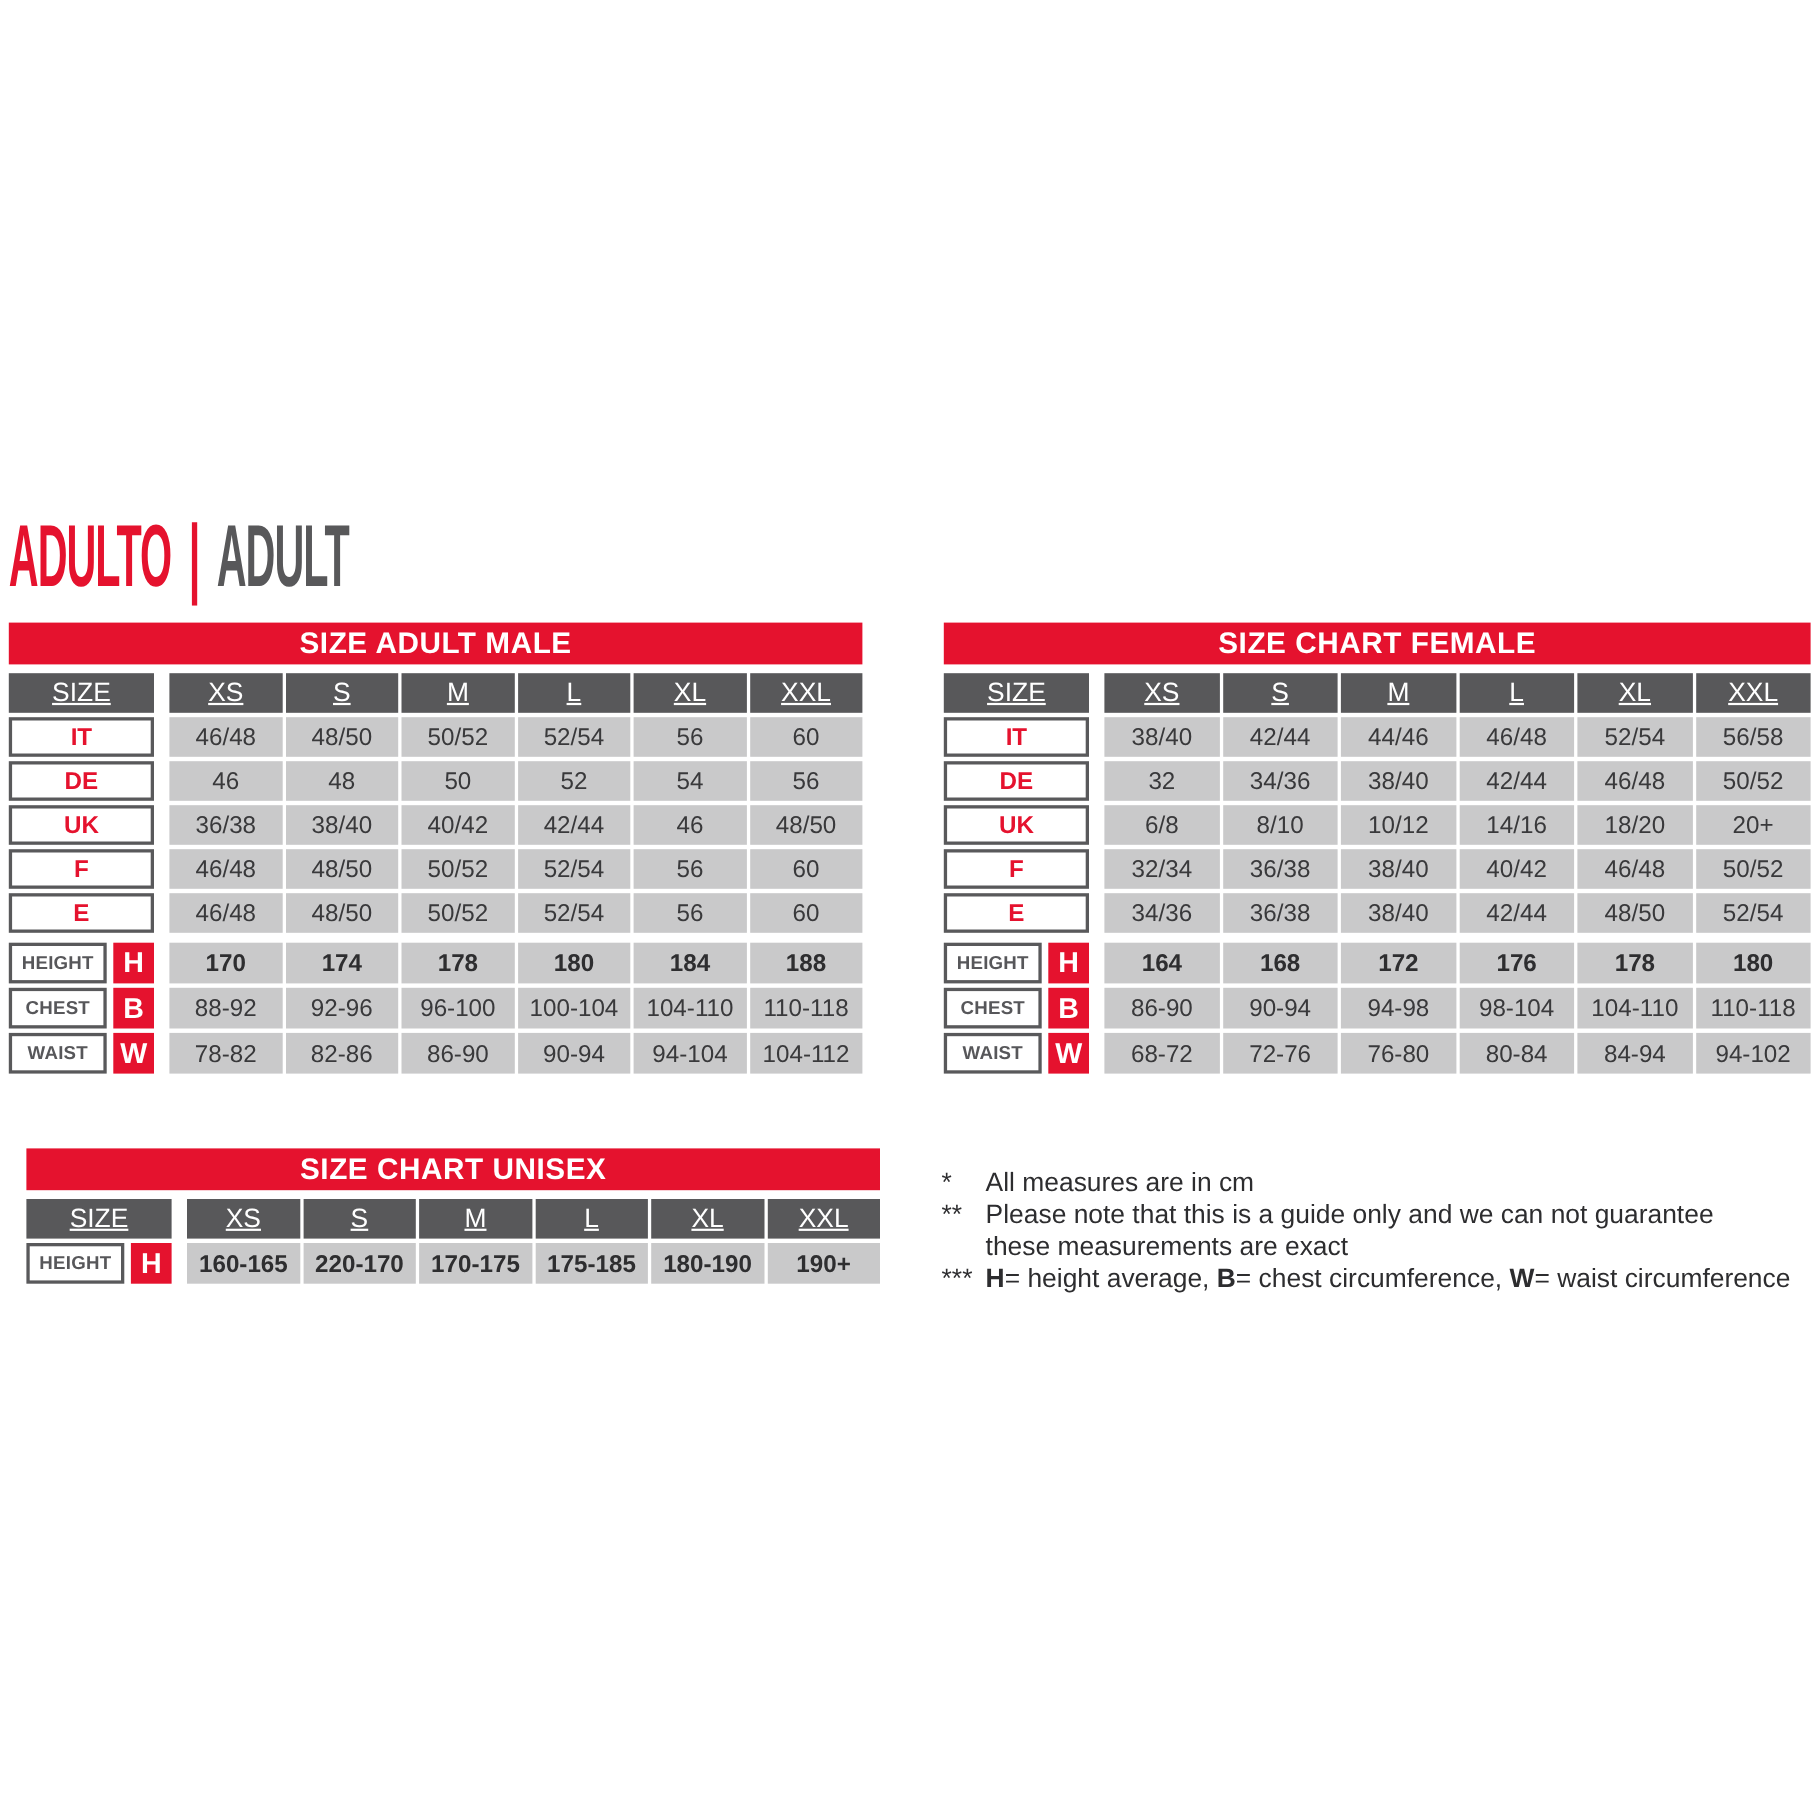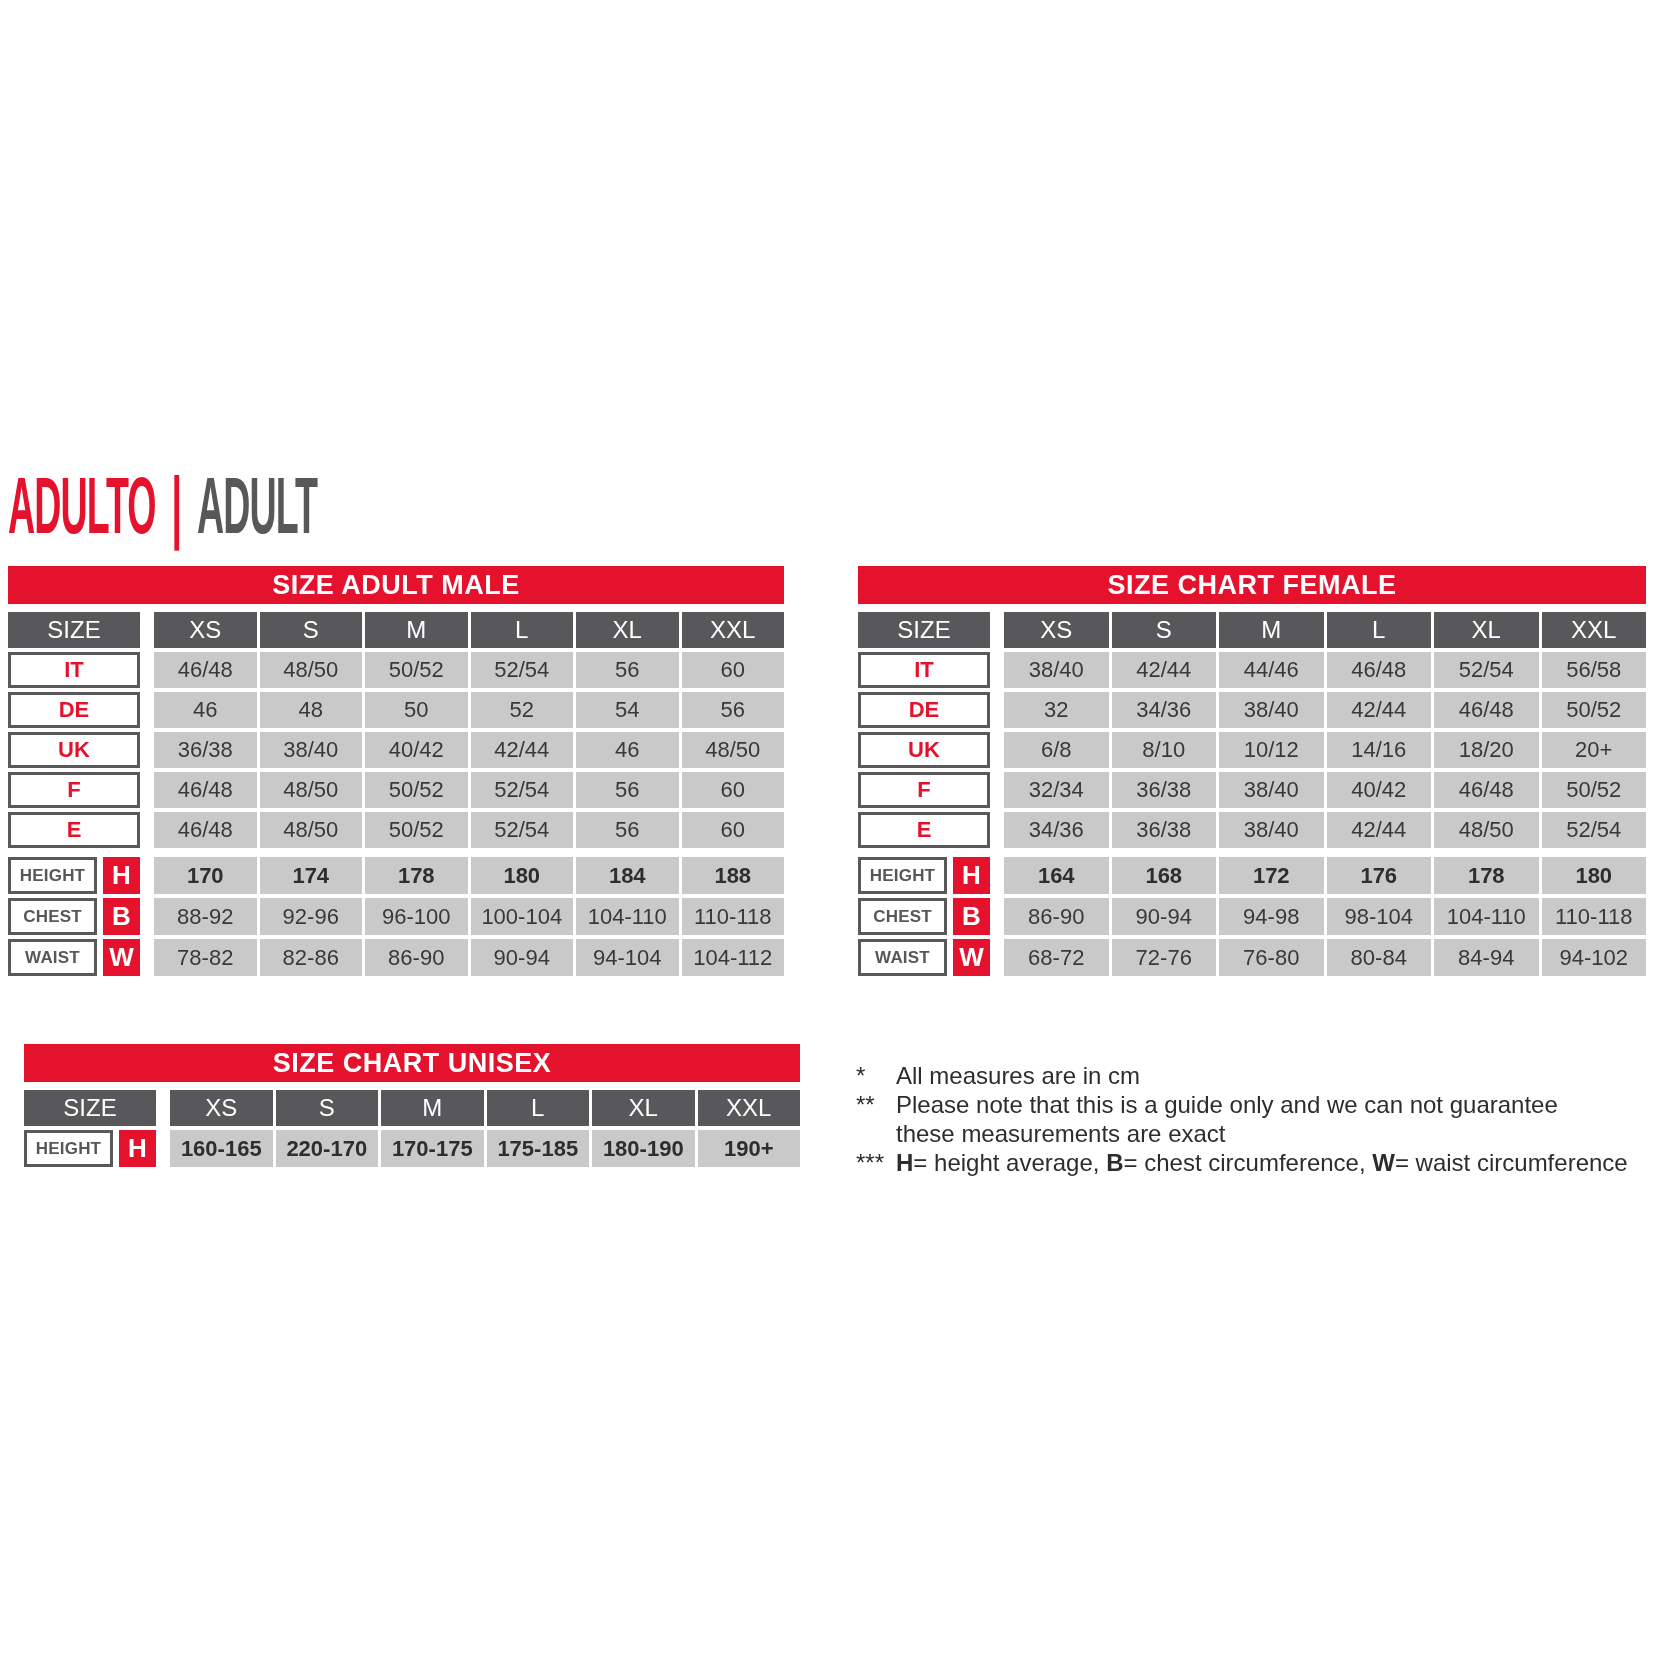--- a/index.html
+++ b/index.html
@@ -41,21 +41,21 @@
     column-gap:3px;
     margin-bottom:4px;
   }
   .header-row{height:36px;}
   .size-row{height:36px;}
   .measure-row{height:37px;}
   .section-gap{height:5px;}
 
   .hcell{
     background:#58585a;color:#ffffff;font-size:24px;
-    display:flex;align-items:center;justify-content:center;
+    display:flex;align-items:center;justify-content:center;text-decoration:underline;
   }
   .dcell{
     background:#c9c9ca;color:#39393b;font-size:22px;
     display:flex;align-items:center;justify-content:center;
   }
   .dcell.bold{font-weight:bold;color:#2e2e30;}
   .region-label{
     background:#ffffff;border:3px solid #59595b;box-sizing:border-box;
     color:#e5122e;font-size:22px;font-weight:bold;
     display:flex;align-items:center;justify-content:center;

